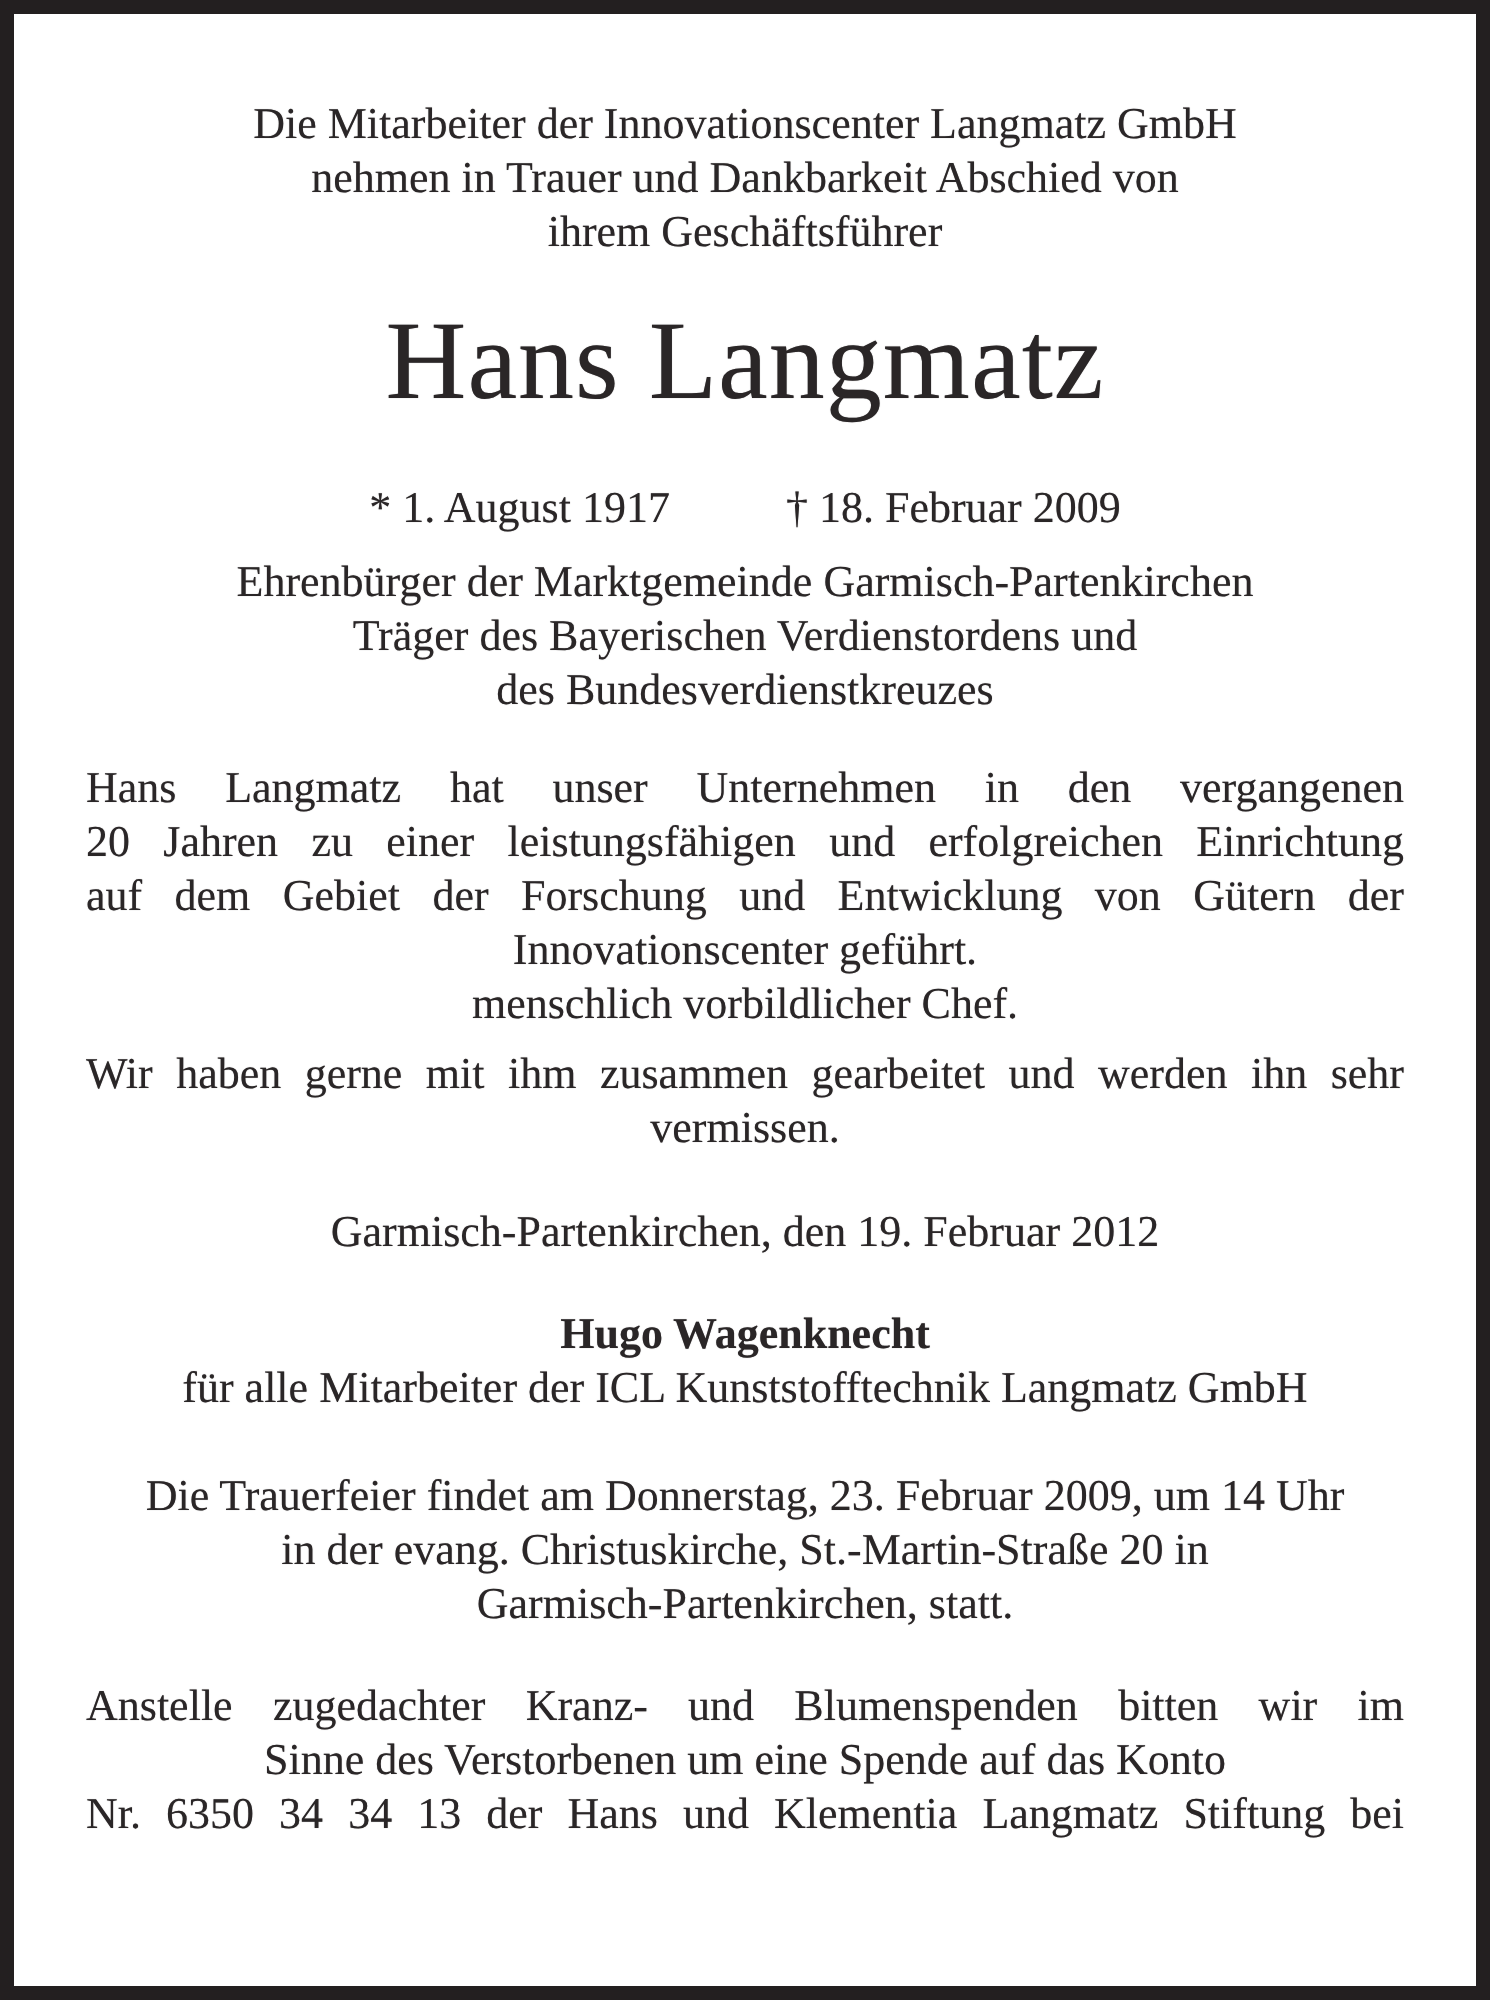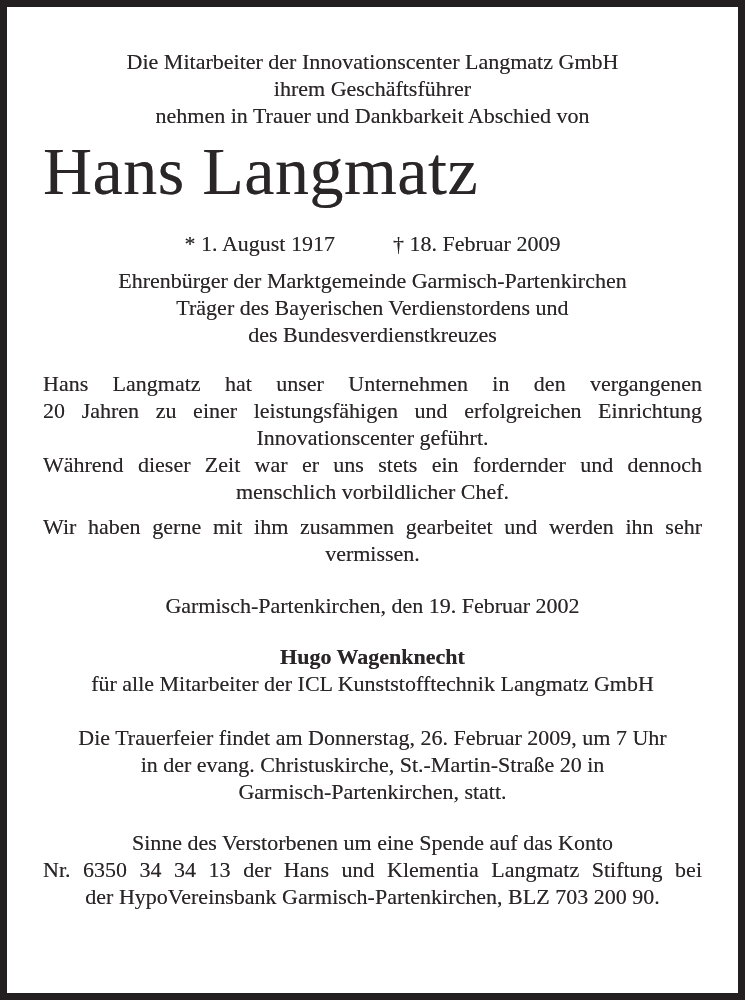--- a/index.html
+++ b/index.html
@@ -32,24 +32,24 @@
   .line {
     text-align: center;
     white-space: nowrap;
   }
   .line.stretch {
     white-space: normal;
     text-align: justify;
     text-align-last: justify;
   }
   .deceased-name {
-    font-size: 68px;
+    font-size: 56px;
     line-height: 70px;
-    text-align: left;
-    margin-top: 7px;
+    text-align: center;
+    margin-top: 17px;
     letter-spacing: 0.5px;
   }
   .dates {
     margin-top: 24px;
     display: flex;
     justify-content: center;
     gap: 58px;
     text-align: center;
   }
   .honors    { margin-top: 10px; }
@@ -63,68 +63,68 @@
   .bold { font-weight: bold; }
 </style>
 </head>
 <body>
 
 <div class="frame">
   <div class="content">
 
     <div class="intro">
       <div class="line">Die Mitarbeiter der Innovationscenter Langmatz GmbH</div>
+      <div class="line">nehmen in Trauer und Dankbarkeit Abschied von</div>
       <div class="line">ihrem Geschäftsführer</div>
-      <div class="line">nehmen in Trauer und Dankbarkeit Abschied von</div>
     </div>
 
     <div class="deceased-name">Hans Langmatz</div>
 
     <div class="dates">
       <span>* 1. August 1917</span>
       <span>† 18. Februar 2009</span>
     </div>
 
     <div class="honors">
       <div class="line">Ehrenbürger der Marktgemeinde Garmisch-Partenkirchen</div>
       <div class="line">Träger des Bayerischen Verdienstordens und</div>
       <div class="line">des Bundesverdienstkreuzes</div>
     </div>
 
     <div class="tribute1">
       <div class="line stretch">Hans Langmatz hat unser Unternehmen in den vergangenen</div>
       <div class="line stretch">20 Jahren zu einer leistungsfähigen und erfolgreichen Einrichtung</div>
+      <div class="line stretch">auf dem Gebiet der Forschung und Entwicklung von Gütern der</div>
       <div class="line">Innovationscenter geführt.</div>
     </div>
 
     <div class="tribute2">
-      <div class="line stretch">Während dieser Zeit war er uns stets ein fordernder und dennoch</div>
       <div class="line">menschlich vorbildlicher Chef.</div>
     </div>
 
     <div class="tribute3">
       <div class="line stretch">Wir haben gerne mit ihm zusammen gearbeitet und werden ihn sehr</div>
       <div class="line">vermissen.</div>
     </div>
 
     <div class="dateline">
-      <div class="line">Garmisch-Partenkirchen, den 19. Februar 2002</div>
+      <div class="line">Garmisch-Partenkirchen, den 19. Februar 2012</div>
     </div>
 
     <div class="signature">
       <div class="line bold">Hugo Wagenknecht</div>
       <div class="line">für alle Mitarbeiter der ICL Kunststofftechnik Langmatz GmbH</div>
     </div>
 
     <div class="funeral">
-      <div class="line">Die Trauerfeier findet am Donnerstag, 26. Februar 2009, um 7 Uhr</div>
+      <div class="line">Die Trauerfeier findet am Donnerstag, 23. Februar 2009, um 14 Uhr</div>
       <div class="line">in der evang. Christuskirche, St.-Martin-Straße 20 in</div>
       <div class="line">Garmisch-Partenkirchen, statt.</div>
     </div>
 
     <div class="donation">
+      <div class="line stretch">Anstelle zugedachter Kranz- und Blumenspenden bitten wir im</div>
       <div class="line">Sinne des Verstorbenen um eine Spende auf das Konto</div>
       <div class="line stretch">Nr. 6350 34 34 13 der Hans und Klementia Langmatz Stiftung bei</div>
-      <div class="line">der HypoVereinsbank Garmisch-Partenkirchen, BLZ 703 200 90.</div>
     </div>
 
   </div>
 </div>
 
 </body></html>

